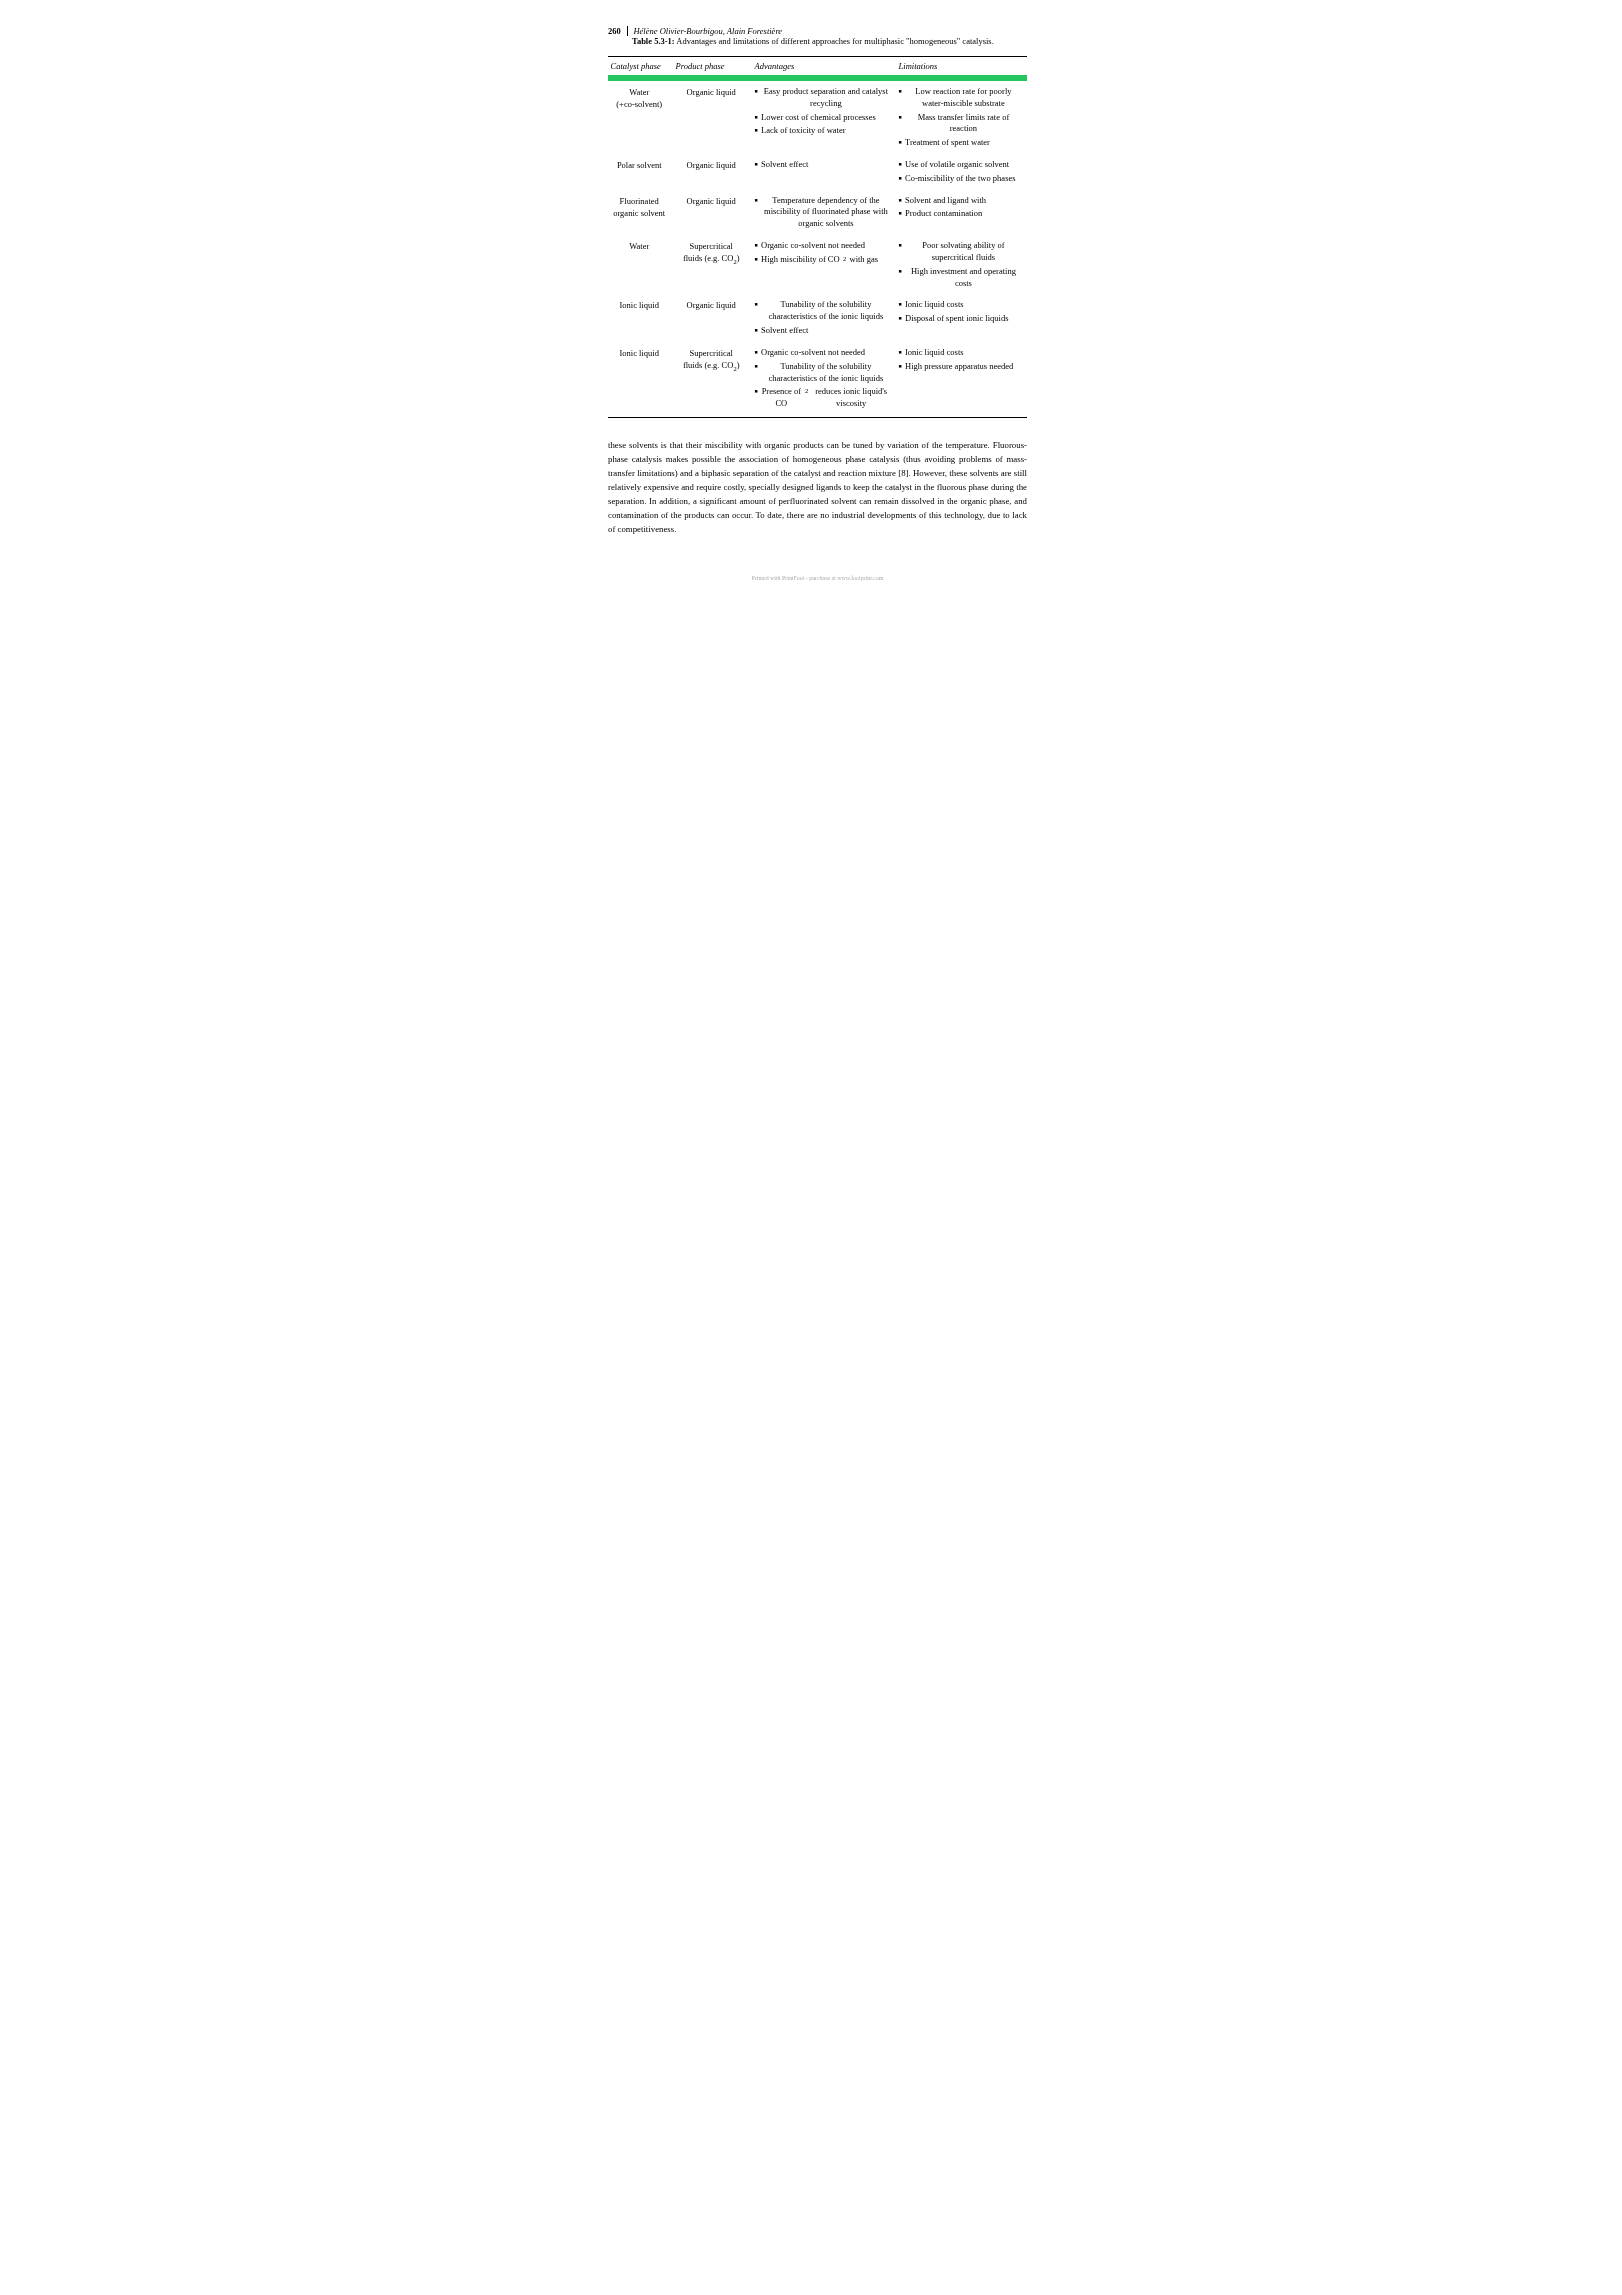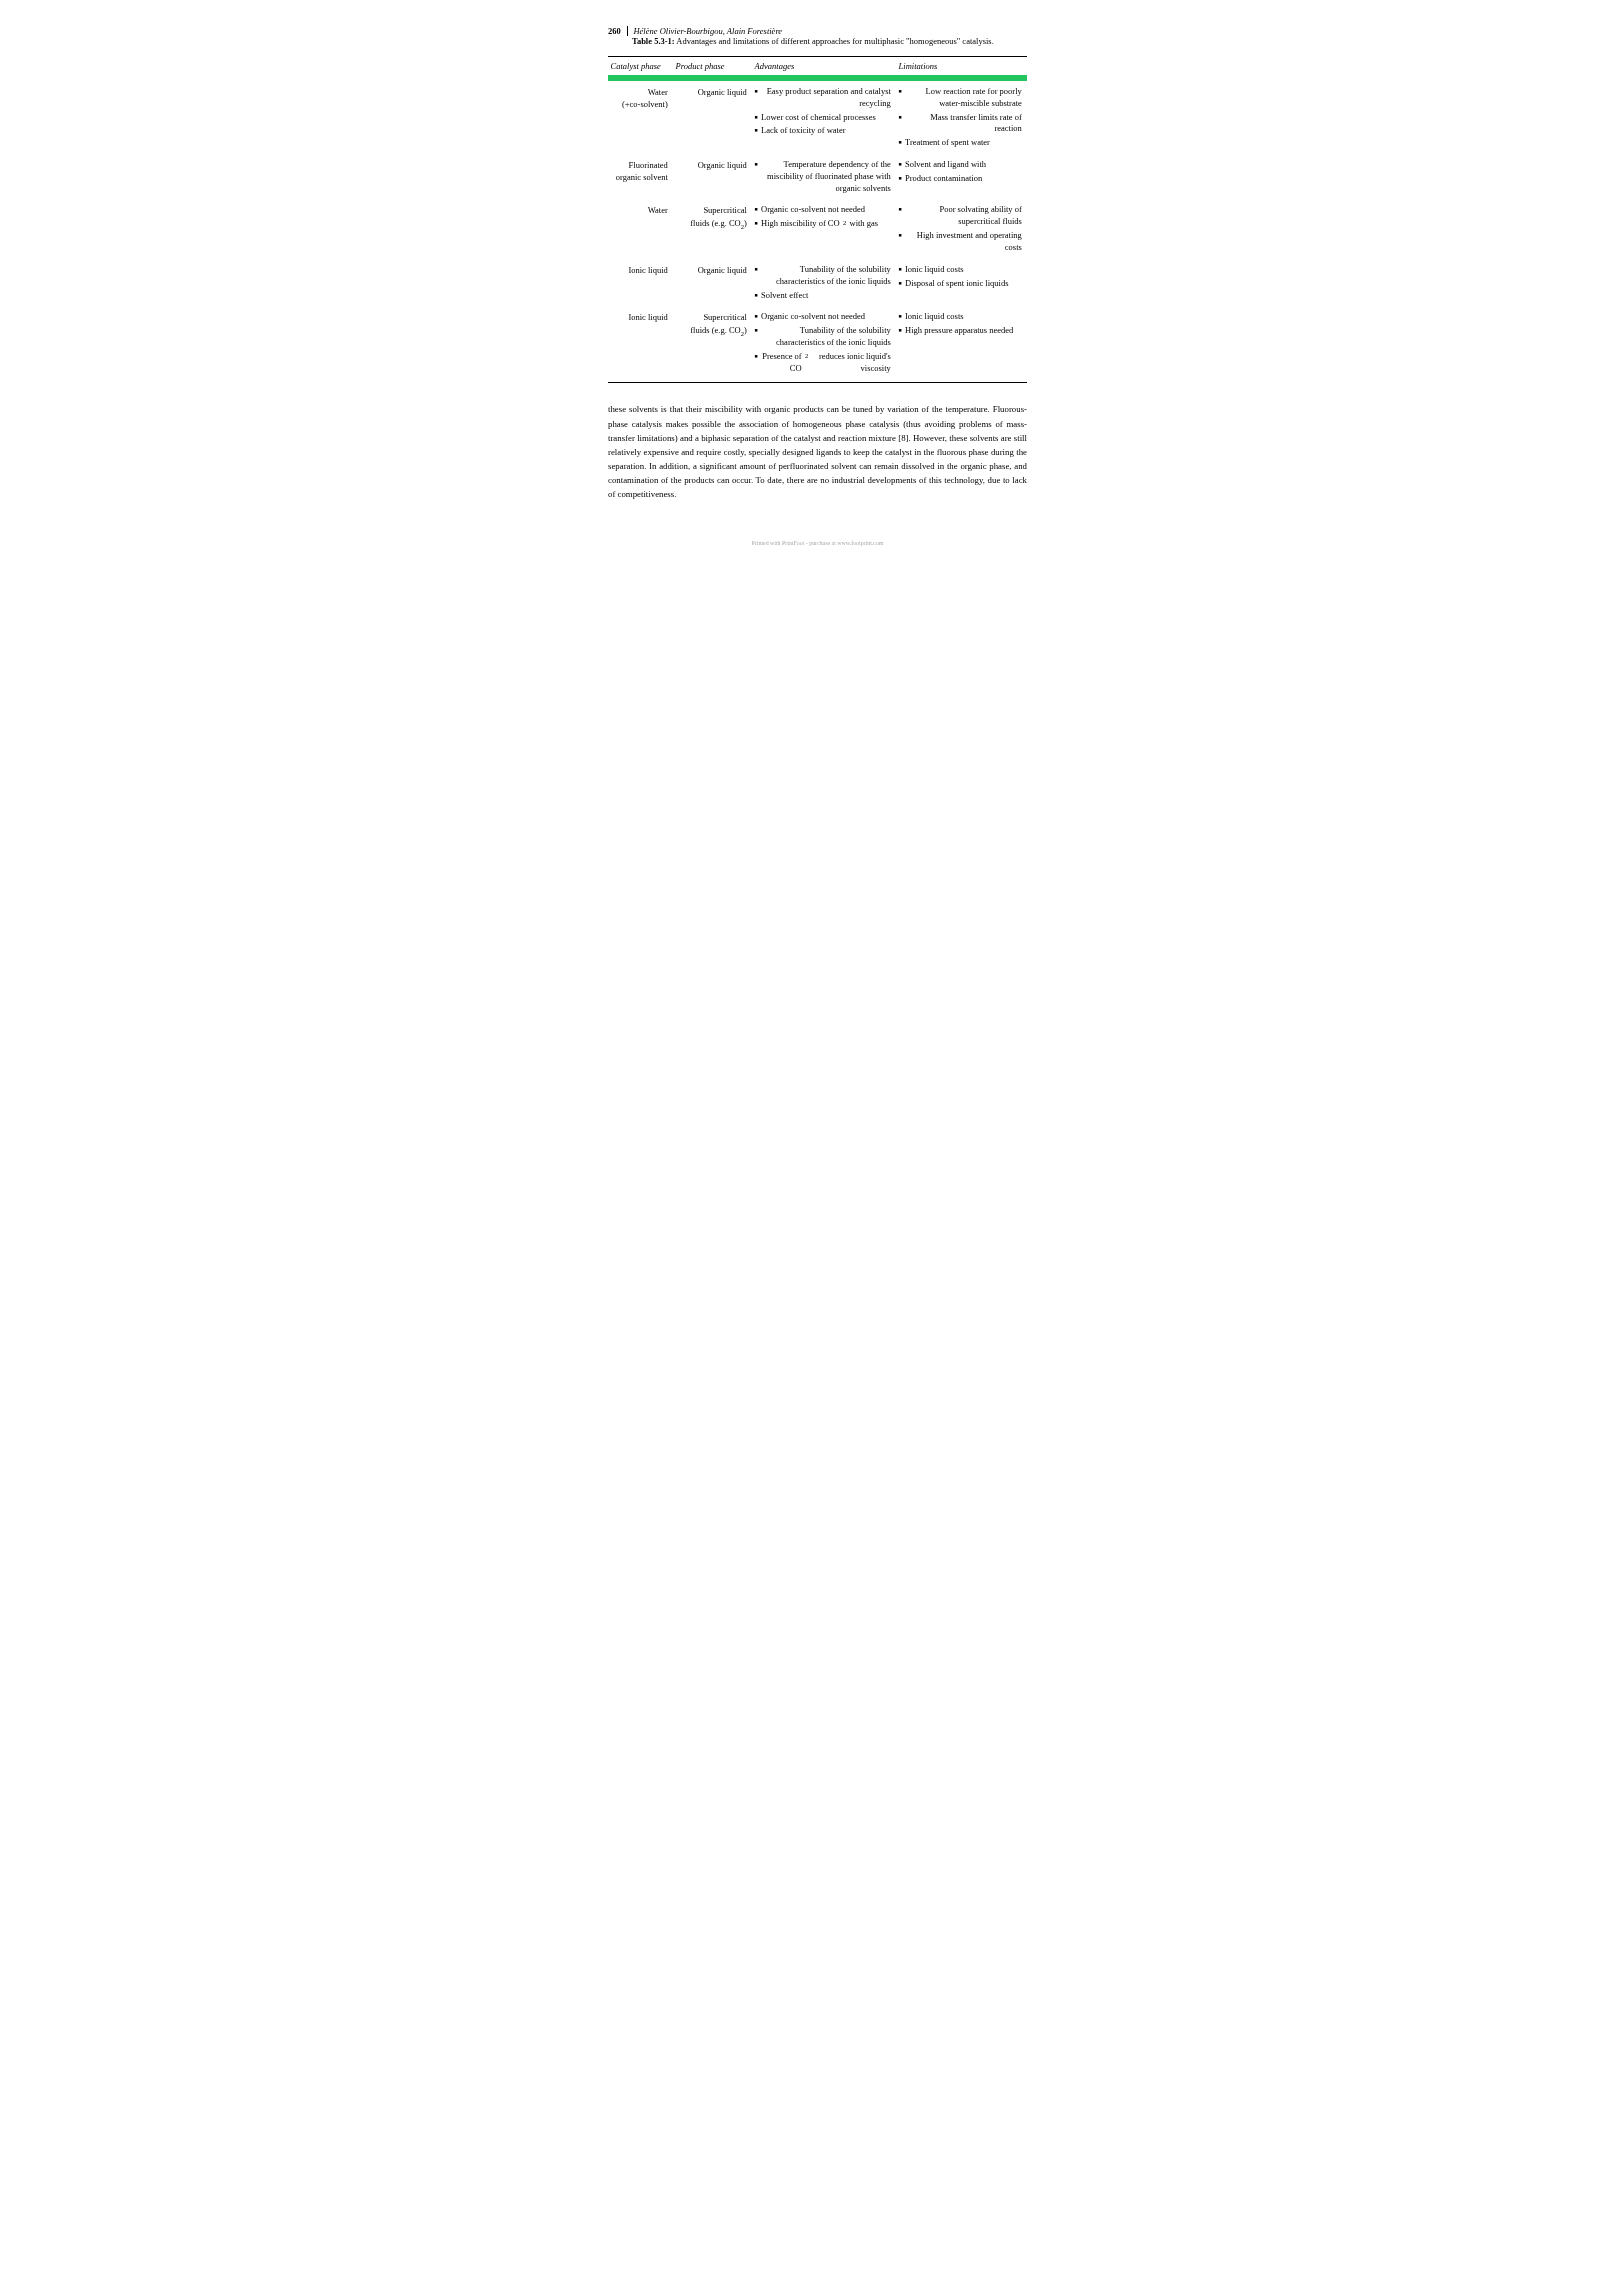--- a/index.html
+++ b/index.html
@@ -71,21 +71,21 @@
 
     th {
       font-style: italic;
       font-weight: normal;
       text-align: left;
       padding: 3.9px 5.2px 3.9px 2.6px;
       vertical-align: bottom;
     }
 
     td {
-      text-align: right;
+      text-align: center;
       padding: 5.2px 5.2px 2.6px 2.6px;
       vertical-align: top;
       line-height: 1.45;
     }
 
     td.catalyst-phase {
       width: 65px;
     }
 
     td.product-phase {
@@ -179,20 +179,35 @@
         </td>
         <td class="limitations">
           <ul class="bullet-list">
             <li>Low reaction rate for poorly water-miscible substrate</li>
             <li>Mass transfer limits rate of reaction</li>
             <li>Treatment of spent water</li>
           </ul>
         </td>
       </tr>
       <tr>
+        <td class="catalyst-phase">Polar solvent</td>
+        <td class="product-phase">Organic liquid</td>
+        <td class="advantages">
+          <ul class="bullet-list">
+            <li>Solvent effect</li>
+          </ul>
+        </td>
+        <td class="limitations">
+          <ul class="bullet-list">
+            <li>Use of volatile organic solvent</li>
+            <li>Co-miscibility of the two phases</li>
+          </ul>
+        </td>
+      </tr>
+      <tr>
         <td class="catalyst-phase">Fluorinated<br>organic solvent</td>
         <td class="product-phase">Organic liquid</td>
         <td class="advantages">
           <ul class="bullet-list">
             <li>Temperature dependency of the miscibility of fluorinated phase with organic solvents</li>
           </ul>
         </td>
         <td class="limitations">
           <ul class="bullet-list">
             <li>Solvent and ligand with</li>

